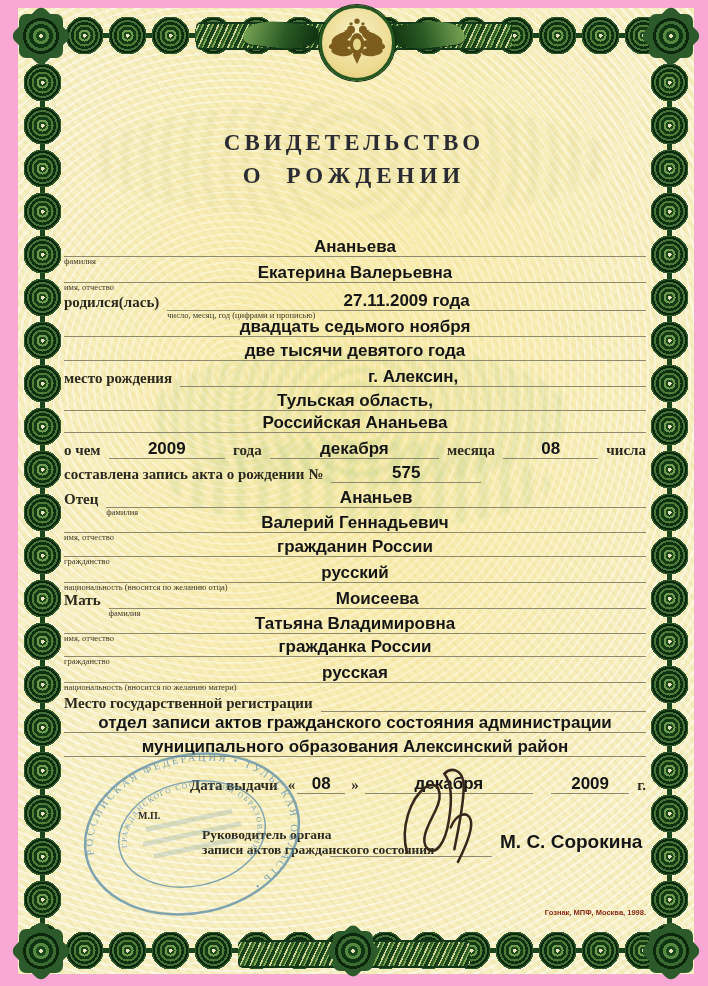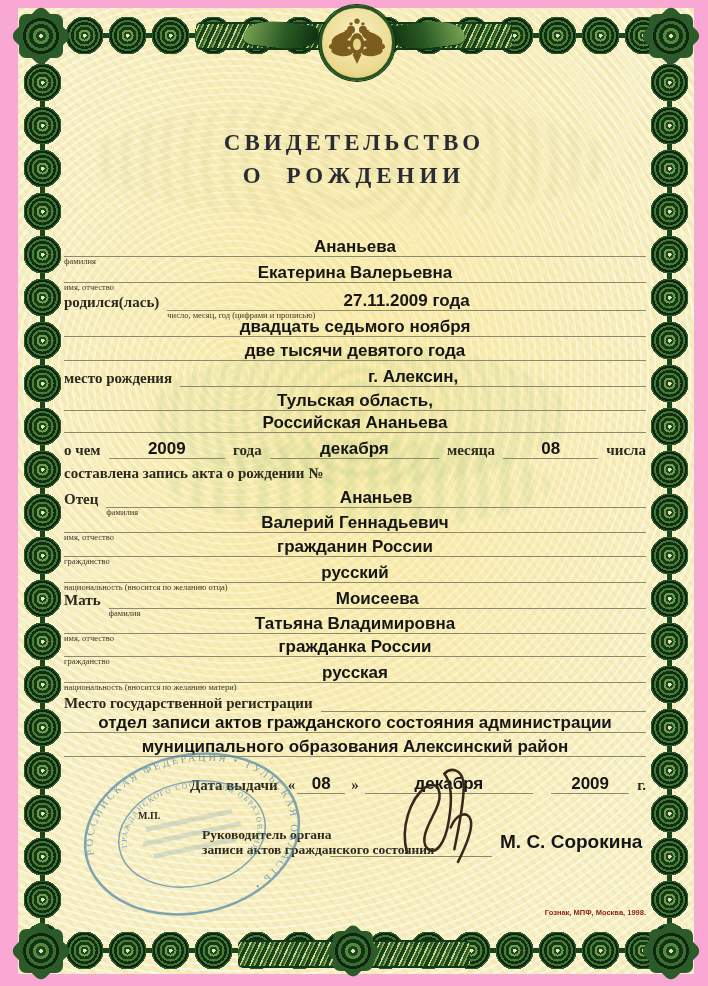--- a/index.html
+++ b/index.html
@@ -186,20 +186,23 @@
         <div class="val">декабря</div>
       </div>
     <span class="lbl">месяца</span>
     <div class="seg" style="flex:0.9">
         <div class="val">08</div>
       </div>
     <span class="lbl" style="padding-right:0">числа</span>
   </div>
   <div class="row" style="top:464px">
     <span class="lbl">составлена запись акта о рождении №</span>
+    <div class="seg" style="flex:0 0 150px">
+        <div class="val">575</div>
+      </div>
     <div class="spacer"></div>
   </div>
 
   <div class="row" style="top:489px">
     <span class="lbl">Отец</span>
     <div class="seg">
         <div class="val">Ананьев</div>
       <div class="cap">фамилия</div>
       </div>
   </div>

